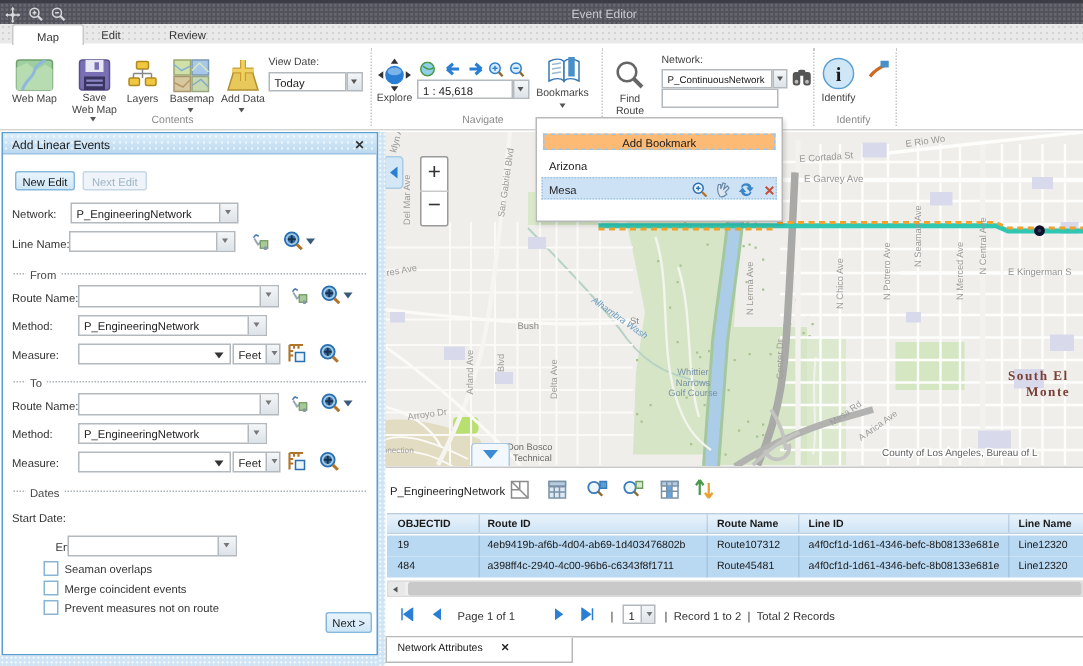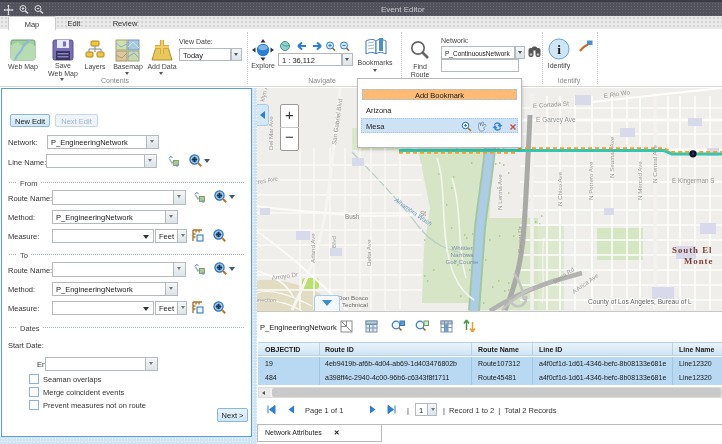--- a/index.html
+++ b/index.html
@@ -204,21 +204,21 @@
         <path d="M48.3 4.5 L51.7 4.5 M50 2.8 L50 6.2" stroke="#2a7fd4"></path>
         <path d="M52.5 7 L55 9.8" stroke="#8a6a30" stroke-width="1.6"></path>
       </g>
     <g>
         <circle cx="64" cy="4.5" r="3.5" fill="#d8ecf8" stroke="#2a7fd4"></circle>
         <path d="M62.3 4.5 L65.7 4.5" stroke="#2a7fd4"></path>
         <path d="M66.5 7 L69 9.8" stroke="#8a6a30" stroke-width="1.6"></path>
       </g>
   </svg>
   <div class="combo" style="left:278px;top:23px;width:64px;height:13px;">
-      <span class="tx">1 : 36,112</span>
+      <span class="tx">1 : 45,618</span>
     </div>
   <div style="position:absolute;left:342px;top:23px;width:11px;height:13px;background:linear-gradient(#f4f6f8,#dde3e8);border:1px solid #b4b9bd;"></div>
   <div class="caret" style="left:345px;top:28px;"></div>
 
   <svg class="abs" style="left:364px;top:8px;" width="25" height="18" viewBox="0 0 25 18">
     <path d="M2 3 C6 1 10 1 12 3 L12 16 C10 14 6 14 2 16 Z" fill="#fff" stroke="#3a78b4"></path>
     <path d="M22 3 C18 1 14 1 12 3 L12 16 C14 14 18 14 22 16 Z" fill="#fff" stroke="#3a78b4"></path>
     <path d="M4 5 L10 4 M4 8 L10 7 M4 11 L10 10" stroke="#9ab8d0" fill="none"></path>
     <rect x="15" y="0" width="4" height="13" fill="#4a90c8"></rect>
     <path d="M15 13 L17 11 L19 13 L19 0 L15 0 Z" fill="#4a90c8"></path>
@@ -353,20 +353,21 @@
   <div style="position:absolute;left:28px;top:39px;width:19px;height:1px;background:#c9c9c9;"></div>
   <div style="position:absolute;left:28px;top:16px;width:19px;height:23px;font-size:15px;color:#333;text-align:center;line-height:22px;">+</div>
   <div style="position:absolute;left:28px;top:39px;width:19px;height:23px;font-size:15px;color:#333;text-align:center;line-height:20px;">−</div>
 
   <div style="position:absolute;left:62px;top:207px;width:26px;height:16px;background:#f2f8fd;border:1px solid #a9cbe5;border-bottom:none;border-radius:3px 3px 0 0;"></div>
   <div style="position:absolute;left:70px;top:212px;width:0;height:0;border-left:5px solid transparent;border-right:5px solid transparent;border-top:6px solid #3a8ad4;"></div>
 </div>
 <div id="vsplit"></div>
 
 <div id="lpanel">
+  <div class="hdr">Add Linear Events<span class="x">✕</span></div>
   <div class="btn" style="left:8px;top:25px;width:40px;height:13px;line-height:13px;">New Edit</div>
   <div class="btn dis" style="left:53px;top:25px;width:43px;height:13px;line-height:13px;">Next Edit</div>
 
   <div class="flabel" style="left:6px;top:49px;">Network:</div>
   <div class="combo" style="left:45px;top:46px;width:112px;height:14px;">
       <span class="tx">P_EngineeringNetwork</span>
       <span class="cb"></span>
     </div>
 
   <div class="flabel" style="left:6px;top:69px;">Line Name:</div>

